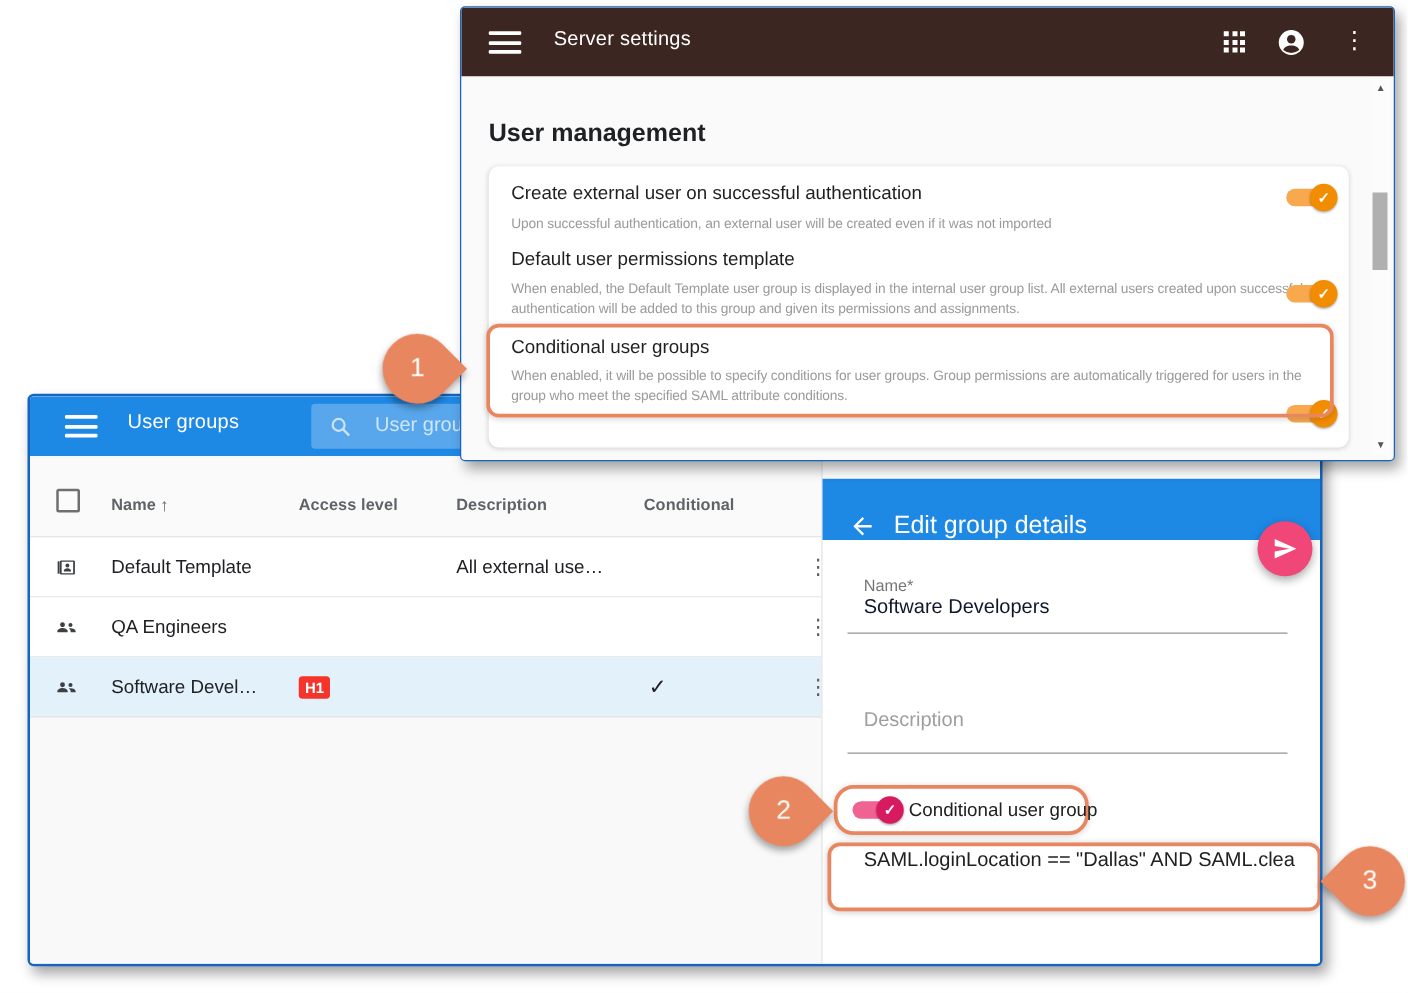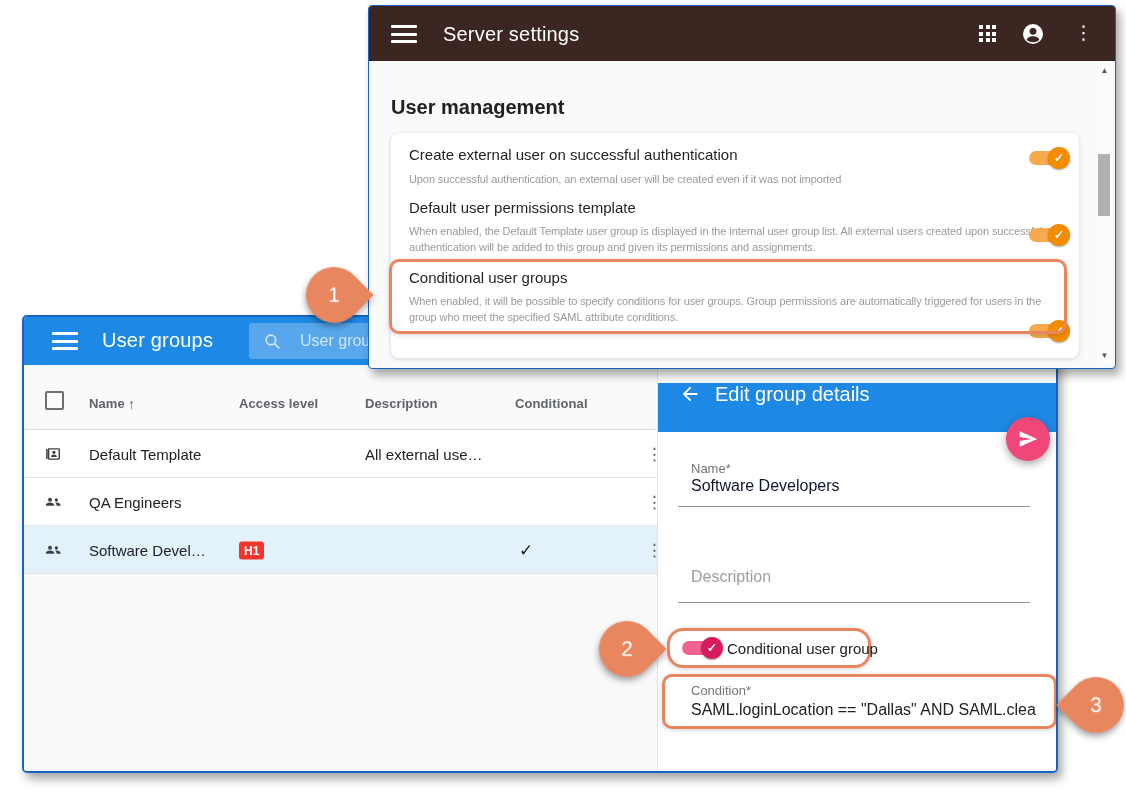--- a/index.html
+++ b/index.html
@@ -7,21 +7,21 @@
          font-family:"Liberation Sans",sans-serif;-webkit-font-smoothing:antialiased;}
   .abs{position:absolute;}
   .win{position:absolute;border:2px solid var(--window_border,#1565C0);border-radius:5px;
        box-shadow:4px 6px 10px rgba(0,0,0,.35);overflow:hidden;background:#FAFAFA;box-sizing:border-box;}
   
   #ugwin{left:22px;top:315px;width:1036px;height:458px;}
   .bluebar{position:absolute;background:var(--blue_header,#1E88E5);}
   #ug-header{left:0;top:0;width:100%;height:48px;}
   .hamb{position:absolute;width:26px;height:18px;display:flex;flex-direction:column;justify-content:space-between;cursor:pointer;}
   .hamb i{display:block;height:3px;background:#fff;border-radius:1px;}
-  .wtitle{position:absolute;color:#fff;font-size:20px;letter-spacing:.2px;white-space:nowrap;}
+  .wtitle{position:absolute;color:#fff;font-size:16px;letter-spacing:.2px;white-space:nowrap;}
   #ug-search{position:absolute;left:225px;top:6px;width:250px;height:36px;background:rgba(255,255,255,.26);
              border-radius:3px;display:flex;align-items:center;padding-left:14px;box-sizing:border-box;}
   #ug-search input{border:0;outline:0;background:transparent;margin-left:16px;width:180px;
                    font-family:"Liberation Sans",sans-serif;font-size:16px;color:#fff;}
   #ug-search input::placeholder{color:#CFE6FA;opacity:1;}
   
   #ug-table{position:absolute;left:0;top:48px;width:633px;bottom:0;background:#F9F9F9;}
   .thead{position:relative;height:64px;background:#FAFAFA;border-bottom:1px solid #E0E0E0;}
   .cb{position:absolute;left:21px;top:26px;width:15px;height:15px;border:2px solid #6F6F6F;border-radius:2px;background:#FBFBFB;cursor:pointer;}
   .collbl{position:absolute;top:31px;font-size:13px;font-weight:700;color:#5F6368;letter-spacing:.1px;}
@@ -29,21 +29,21 @@
   .trow.sel{background:var(--selected_row,#E3F1FB);}
   .cell{position:absolute;top:50%;transform:translateY(-50%);font-size:15px;color:#202124;white-space:nowrap;}
   .rowicon{position:absolute;left:20px;top:50%;transform:translateY(-50%);line-height:0;}
   .dotsv{position:absolute;left:622px;top:50%;transform:translateY(-50%);width:16px;text-align:center;
          font-size:17px;color:#616161;letter-spacing:0;cursor:pointer;line-height:15px;}
   .badge{display:inline-block;background:var(--badge_red,#F5352B);color:#fff;font-size:12px;font-weight:700;
          padding:2px 5px;border-radius:3px;line-height:14px;}
   .tick{font-size:17px;color:#202124;}
   
   #panel{position:absolute;left:633px;top:48px;width:403px;bottom:0;background:#fff;border-left:1px solid #E3E3E3;box-sizing:border-box;}
-  #panel-header{left:0;top:18px;width:100%;height:49px;display:flex;align-items:flex-start;}
+  #panel-header{left:0;top:18px;width:100%;height:49px;display:flex;align-items:flex-end;}
   #fab{position:absolute;left:348px;top:52px;width:44px;height:44px;border-radius:50%;background:var(--fab_pink,#F04778);
        display:flex;align-items:center;justify-content:center;box-shadow:0 3px 8px rgba(0,0,0,.35);cursor:pointer;}
   .field{position:absolute;left:20px;width:352px;border-bottom:1px solid #949494;}
   .flabel{display:block;font-size:13px;color:#757575;padding-left:13px;}
   .field input{border:0;outline:0;background:transparent;width:330px;padding-left:13px;
                font-family:"Liberation Sans",sans-serif;font-size:16px;color:#0f172a;}
   .field input::placeholder{color:#9E9E9E;opacity:1;}
   .hl{position:absolute;border:3px solid var(--highlight_orange,#E8875F);border-radius:12px;box-shadow:0 1px 5px rgba(0,0,0,.18);box-sizing:border-box;}
   
   .sw{position:relative;width:42px;height:24px;cursor:pointer;flex:none;}
@@ -187,21 +187,20 @@
 
       <div class="hl" style="left:9px;top:263px;width:204px;height:40px;border-radius:16px;display:flex;align-items:center;background:#fff;">
         <div class="sw pink" style="margin-left:12px;">
           <span class="track"></span>
             <span class="thumb">✓</span>
         </div>
         <span style="font-size:15px;color:#212121;margin-left:3px;white-space:nowrap;">Conditional user group</span>
       </div>
 
       <div class="hl" style="left:4px;top:309px;width:395px;height:55px;border-radius:10px;background:#fff;overflow:hidden;">
-        <label class="flabel" style="padding-left:26px;padding-top:6px;">Condition*</label>
         <input style="border: 0px; outline: 0px; background: transparent; font-family: &quot;Liberation Sans&quot;, sans-serif; font-size: 16px; color: rgb(33, 33, 33); width: 366px; padding-left: 26px; margin-top: 2px;" value="SAML.loginLocation == &quot;Dallas&quot; AND SAML.clea">
       </div>
     </div>
   </div>
 
   <div id="sswin" class="win">
     <div id="ss-header">
       <div class="hamb" style="left:22px;top:19px;">
           <i></i>
           <i></i>

